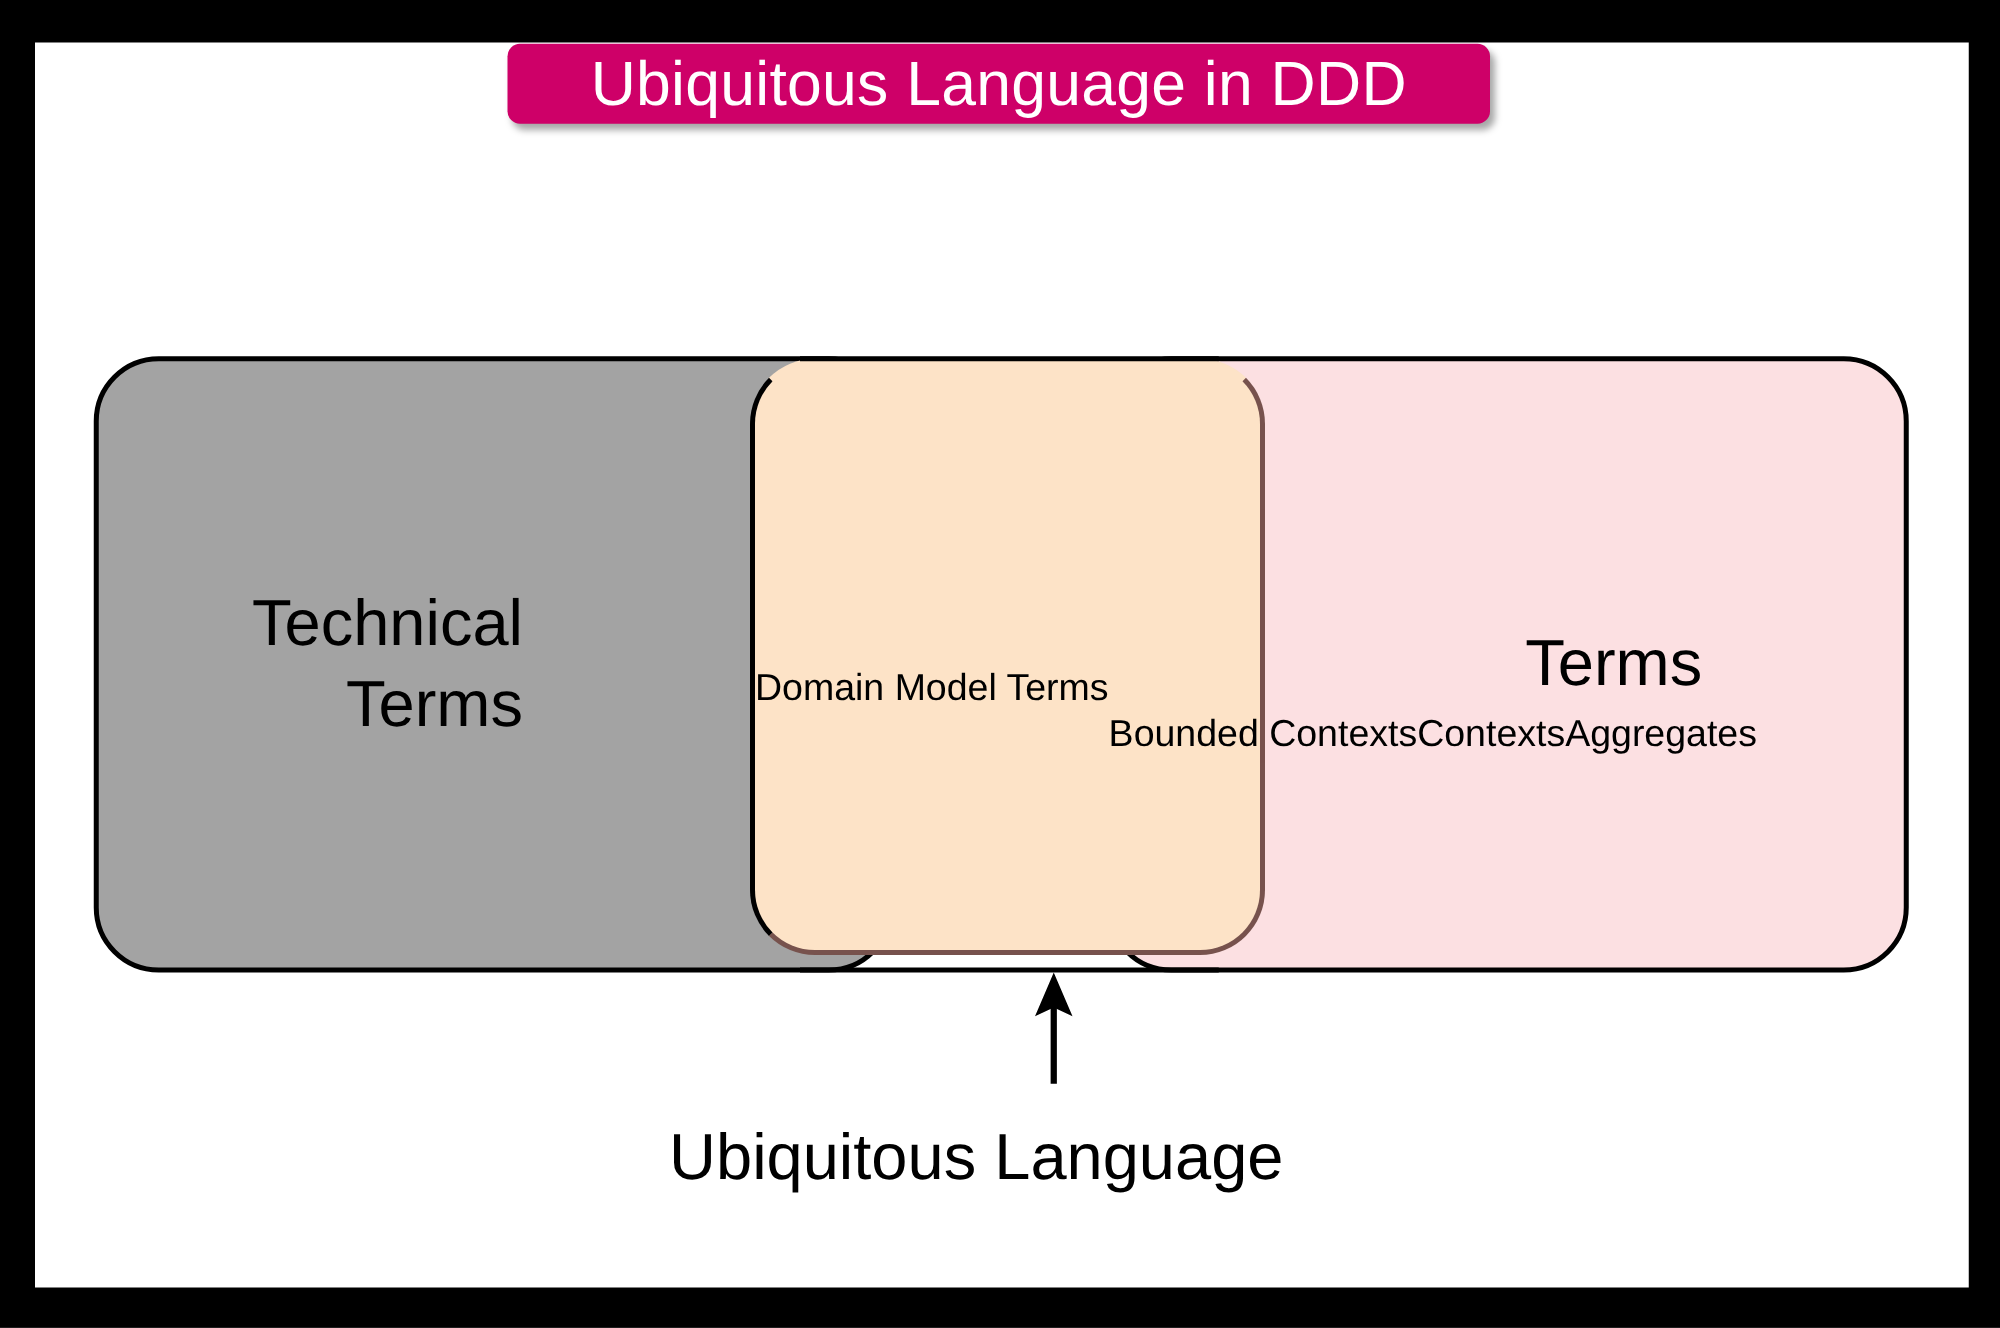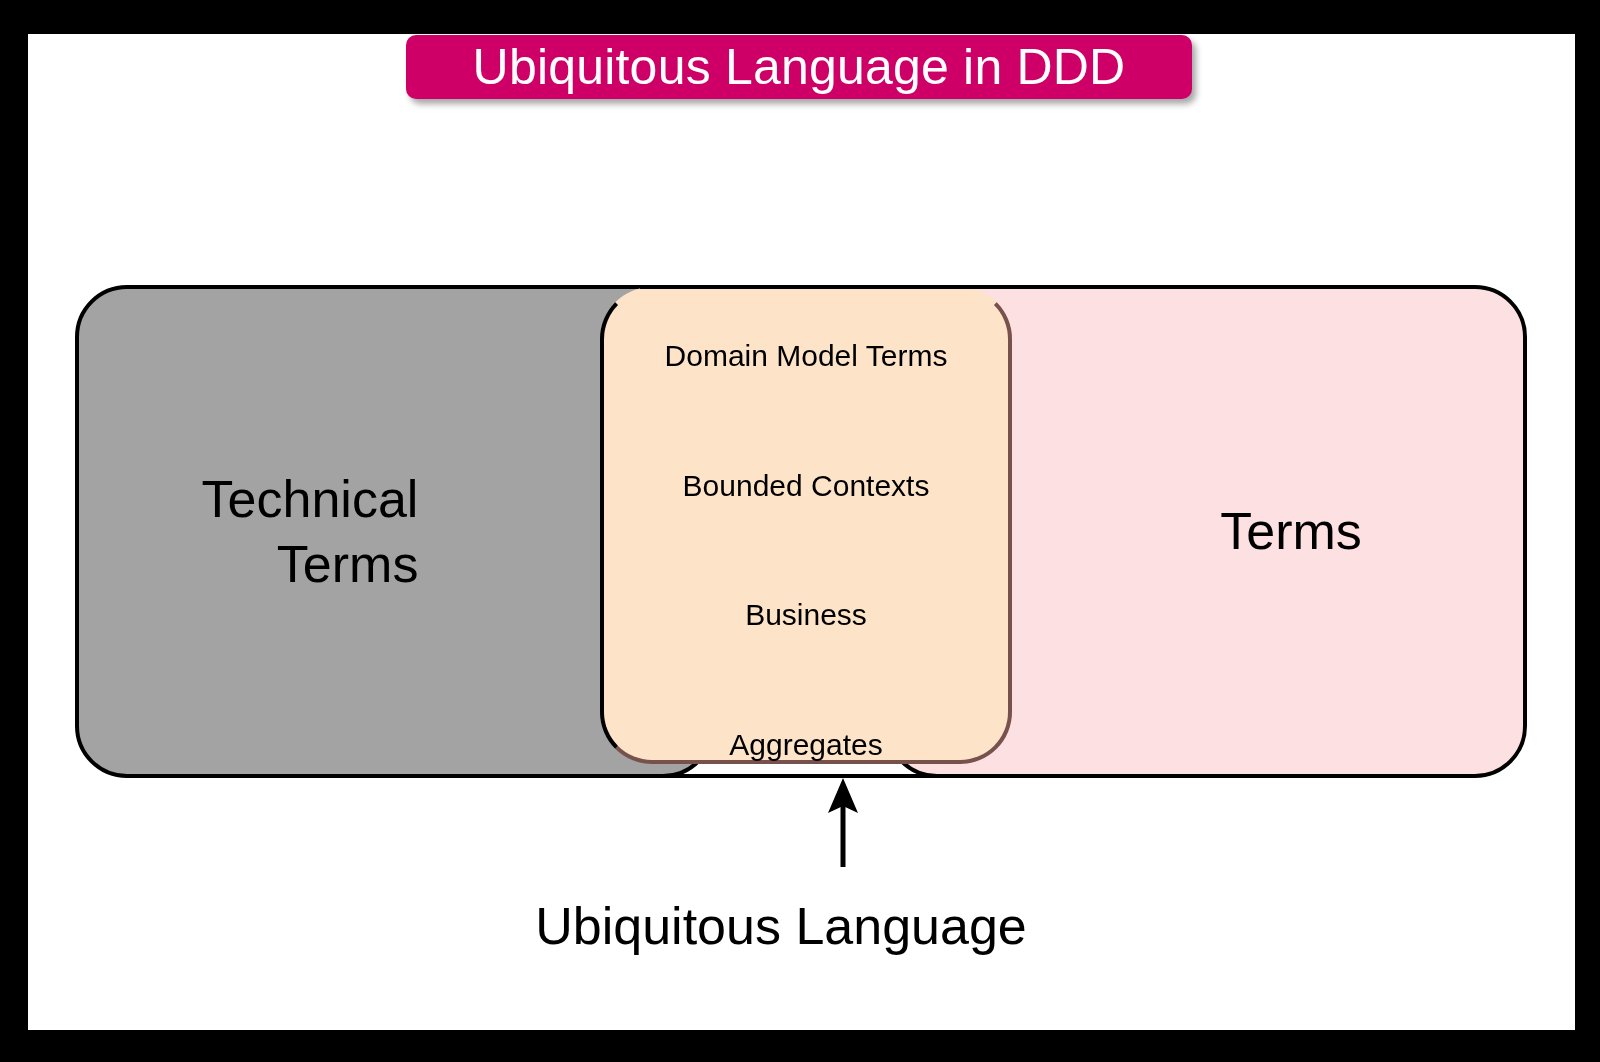--- a/index.html
+++ b/index.html
@@ -112,23 +112,23 @@
     top: 287px;
     width: 412px;
     height: 477px;
     box-sizing: border-box;
     background: #fde3c7;
     border: 4px solid rgba(90, 50, 50, 0.82);
     border-left-color: #000000;
     border-top-color: rgba(0,0,0,0.0);
     border-radius: 52px;
     display: flex;
-    flex-direction: column;
+    flex-direction: row;
     align-items: center;
-    justify-content: space-between;
+    justify-content: flex-start;
     padding-top: 50px;
   }
   
   #overlap-top-rule {
     position: absolute;
     left: 640px;
     top: 285px;
     width: 335px;
     height: 4px;
     background: #000000;
@@ -199,21 +199,21 @@
 
     <div class="venn-box" id="box-business">
       <div class="box-label">
         <div>Terms</div>
       </div>
     </div>
 
     <div id="box-overlap">
       <div class="overlap-term">Domain Model Terms</div>
       <div class="overlap-term">Bounded Contexts</div>
-      <div class="overlap-term">Business</div>
+      <div class="overlap-term">Contexts</div>
       <div class="overlap-term">Aggregates</div>
     </div>
     <div id="overlap-top-rule"></div>
     <div id="overlap-bottom-rule"></div>
 
     <svg id="callout-arrow" viewBox="0 0 100 95" xmlns="http://www.w3.org/2000/svg">
       <line x1="48" y1="92" x2="48" y2="22" stroke="#000000" stroke-width="5"></line>
       <polygon points="48,3 33,38 48,31 63,38" fill="#000000"></polygon>
     </svg>
 

